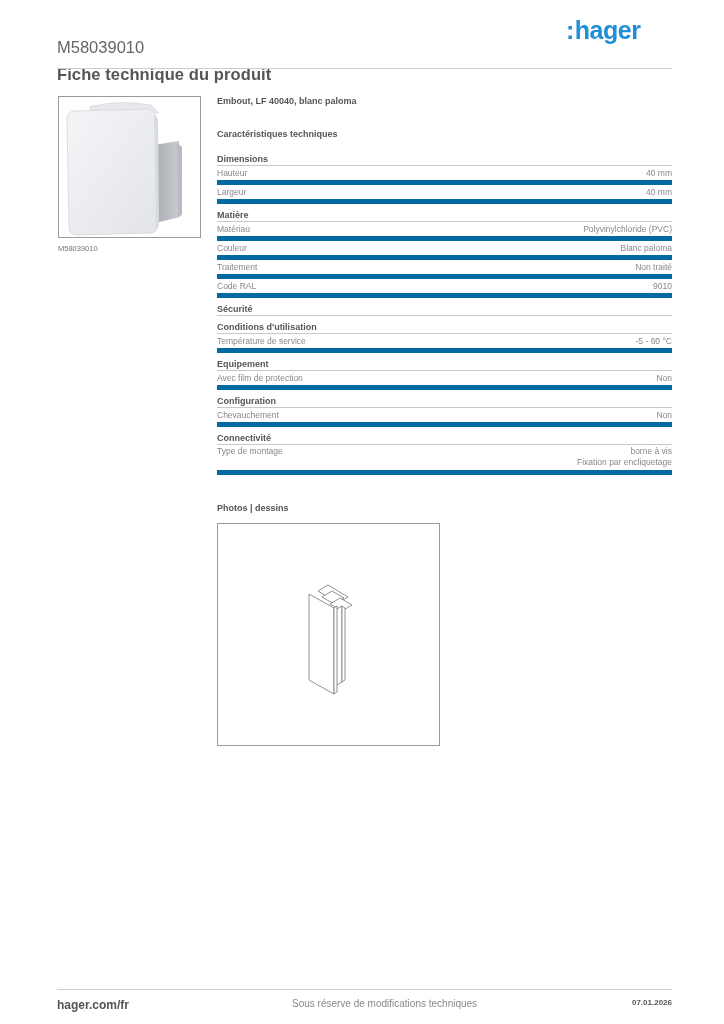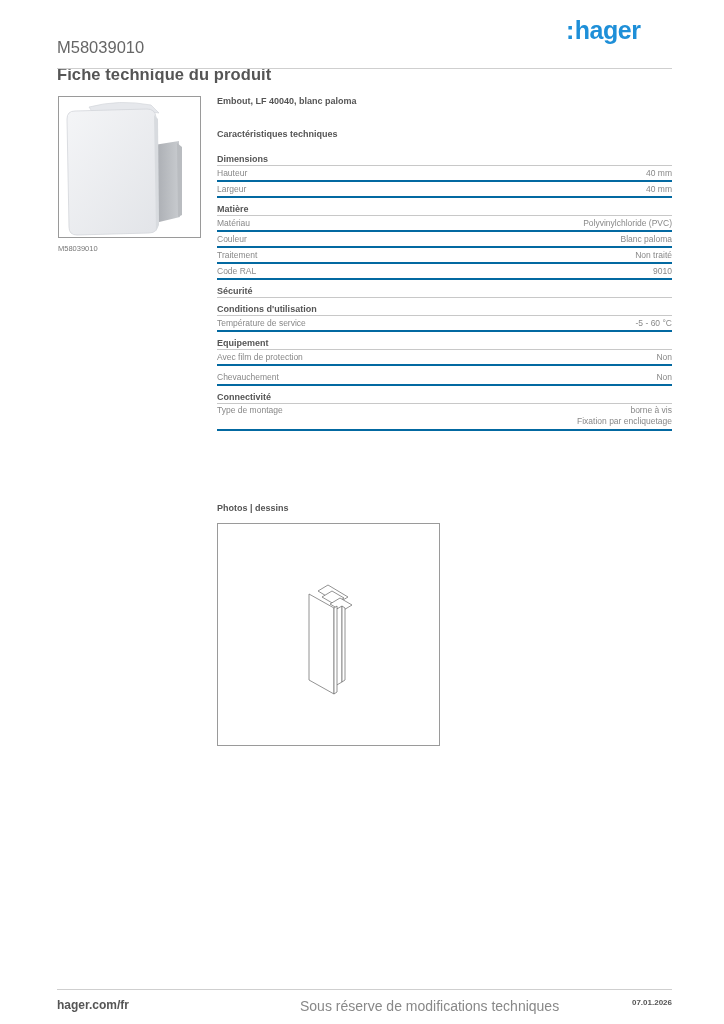--- a/index.html
+++ b/index.html
@@ -13,30 +13,30 @@
   .header-rule { position: absolute; left: 57px; top: 68px; width: 615px; height: 1px; background: #cfcfcf; }
 
   .thumb-box { position: absolute; left: 58px; top: 96px; width: 143px; height: 142px; border: 1px solid #9a9a9a; background: #fff; overflow: hidden; }
   .thumb-caption { position: absolute; left: 58px; top: 244px; font-size: 7.5px; color: #777; }
 
   .content { position: absolute; left: 217px; top: 94px; width: 455px; }
   .product-title { font-size: 9px; font-weight: bold; color: #555; height: 34px; padding-top: 2px; }
   .section-main { font-size: 9px; font-weight: bold; color: #555; height: 24px; padding-top: 1px; }
   .group { margin-bottom: 4px; }
   .group-title { font-size: 9px; font-weight: bold; color: #555; height: 14px; line-height: 14px; border-bottom: 1px solid #c8c8c8; }
-  .row { display: flex; justify-content: space-between; font-size: 8.5px; color: #888; min-height: 14px; line-height: 14px; border-bottom: 2px solid #0369a1; gap: 21px; }
+  .row { display: flex; justify-content: space-between; font-size: 8.5px; color: #888; min-height: 14px; line-height: 14px; border-bottom: 5px solid #0369a1; gap: 21px; }
   .row .val { text-align: right; }
   .row.multi { min-height: 24px; line-height: 11px; padding-top: 1px; padding-bottom: 2px; }
 
   .photos-title { position: absolute; left: 217px; top: 503px; font-size: 9px; font-weight: bold; color: #555; }
   .drawing-box { position: absolute; left: 217px; top: 523px; width: 223px; height: 223px; border: 1px solid #9a9a9a; background: #fff; }
 
   .footer-rule { position: absolute; left: 57px; top: 989px; width: 615px; height: 1px; background: #cfcfcf; }
   .footer-left { position: absolute; left: 57px; top: 998px; font-size: 12px; font-weight: bold; color: #555; }
-  .footer-center { position: absolute; left: 300px; top: 998px; font-size: 14px; color: #888; }
+  .footer-center { position: absolute; left: 292px; top: 998px; font-size: 10px; color: #888; }
   .footer-right { position: absolute; right: 52px; top: 998px; font-size: 8px; font-weight: bold; color: #555; }
 </style>
 </head>
 <body>
 
 <div class="header-title">Fiche technique du produit</div>
 <div class="header-ref">M58039010</div>
 <div class="logo">
   <span class="colon">:</span><span>hager</span>
 </div>
@@ -116,20 +116,21 @@
 
   <div class="group">
     <div class="group-title">Equipement</div>
     <div class="row">
       <span>Avec film de protection</span>
       <span class="val">Non</span>
     </div>
   </div>
 
   <div class="group">
+    <div class="group-title">Configuration</div>
     <div class="row">
       <span>Chevauchement</span>
       <span class="val">Non</span>
     </div>
   </div>
 
   <div class="group">
     <div class="group-title">Connectivité</div>
     <div class="row multi">
       <span>Type de montage</span>

